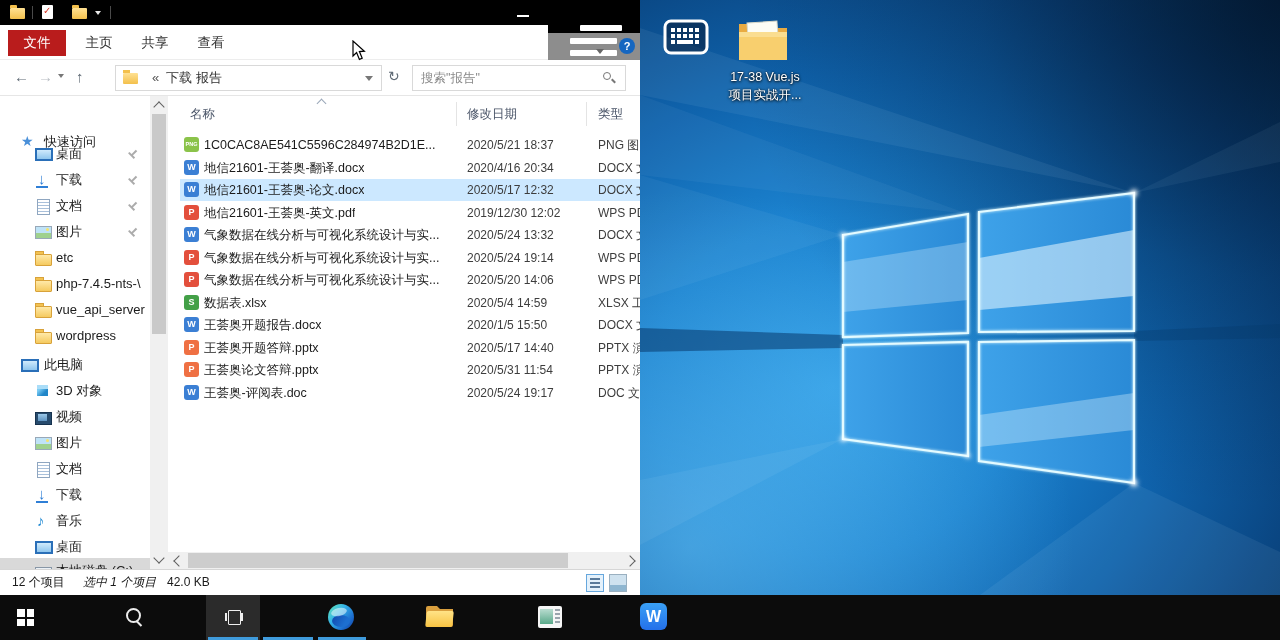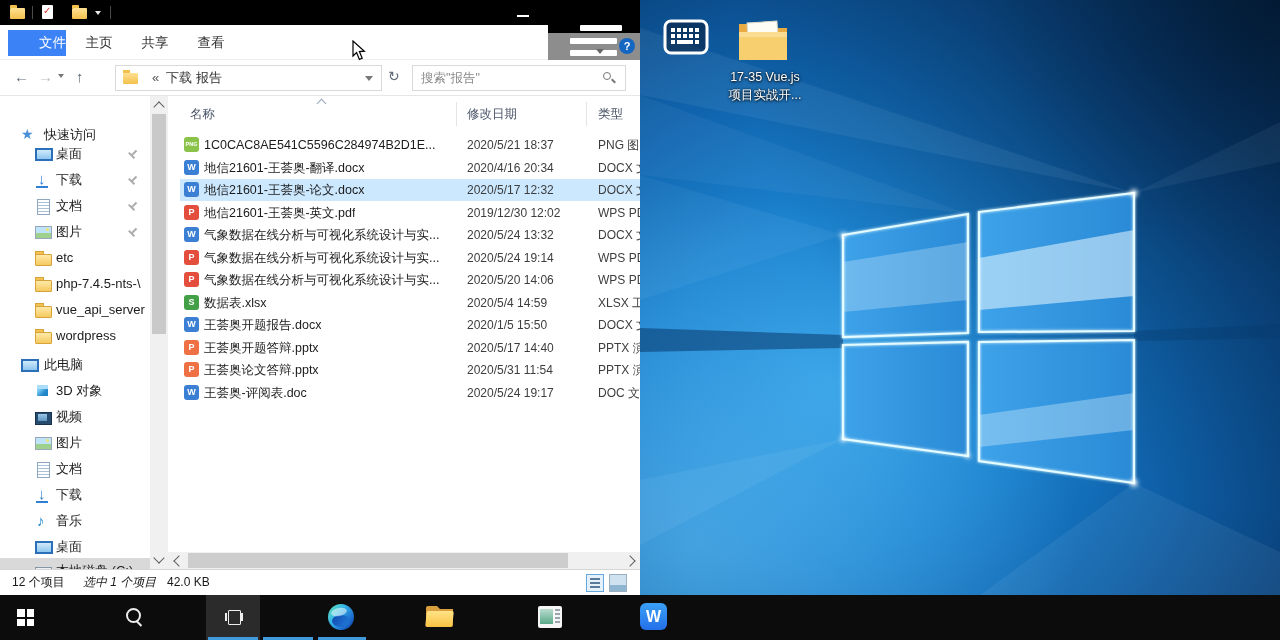--- a/index.html
+++ b/index.html
@@ -34,21 +34,21 @@
   #btn-min::after { content:''; position:absolute; left:9px; top:15px; width:12px; height:2px; background:#fff; }
   #btn-max { left:550px; top:0; width:30px; height:25px; }
   #btn-max::after { content:''; position:absolute; left:10px; top:9px; width:10px; height:10px; border:1.4px solid #fff; }
   #btn-close { left:598px; top:0; width:32px; height:25px; color:#fff; font-size:15px;
     text-align:center; line-height:24px; }
 
   
   #menubar { left:0; top:25px; width:640px; height:35px; background:#fff; border-bottom:1px solid #ededed; }
   .mtab { position:absolute; top:5px; height:26px; line-height:26px; text-align:center;
     font-size:13.5px; color:#333; }
-  .mtab.file { background:#3b82f6; color:#fff;text-align:right; }
+  .mtab.file { background:#b91c1c; color:#fff; }
 
   
   #ovl-black { left:548px; top:0px; width:92px; height:33px; background:#000; }
   #ovl-gray  { left:548px; top:33px; width:92px; height:29px; background:rgba(135,135,135,.95); }
   .ovl-bar { position:absolute; background:#fff; height:6px; border-radius:1px; }
   #ovl-chevron { border-left:4px solid transparent; border-right:4px solid transparent;
     border-top:5px solid #666; }
   #ovl-help { left:619px; top:38px; width:16px; height:16px; border-radius:50%;
     background:#1566c0; color:#fff; font-size:11px; font-weight:bold; text-align:center; line-height:16px; }
 
@@ -286,21 +286,21 @@
   </svg>
 
   <div class="abs" style="left:710px;top:16px;width:110px;height:90px;">
     <svg id="desk-folder" width="60" height="50" viewBox="0 0 60 50" style="position:absolute;left:25px;top:0;">
       <path d="M4 8 h17 l4 4 h27 v32 h-48 z" fill="#e9ab42"></path>
       <rect x="13" y="6" width="30" height="30" fill="#fdfdf5" stroke="#d8d8c8" transform="rotate(-4 28 21)"></rect>
       <path d="M4 16 h48 v28 h-48 z" fill="#f8cf6e"></path>
       <path d="M4 16 h48 v5 h-48 z" fill="#fadd90"></path>
     </svg>
     <div class="desk-label abs" style="left:0; top:52px;">
-      <div>17-35 Vue.js</div>
+      <div>17-38 Vue.js</div>
       <div>项目实战开...</div>
     </div>
   </div>
 
   <div id="explorer" class="abs">
 
     <div id="titlebar" class="abs">
       <span class="tfolder" style="left:10px;top:8px;"></span>
       <span class="qat-sep abs" style="left:32px;"></span>
       <span id="qat-doc" class="abs" style="left:42px;top:5px;"></span>
@@ -341,21 +341,21 @@
         <span id="crumb-dd"></span>
       </div>
       <span class="nav-gl" style="left:388px;font-size:14px;">↻</span>
       <div id="search-box" class="box">
         <span id="search-text">搜索"报告"</span>
         <span class="mag" style="right:14px;top:6px;"></span>
       </div>
     </div>
 
     <div class="abs" style="left:0;top:96px;width:150px;height:474px;overflow:hidden;">
-      <div class="srow head" style="top:26px;padding-left:10px;">
+      <div class="srow head" style="top:33px;padding-left:10px;">
         <span class="ic ic-star"></span>
         <span class="lbl">快速访问</span>
         </div>
       <div class="srow" style="top:45px;">
         <span class="ic ic-monitor"></span>
         <span class="lbl">桌面</span>
         <span class="pin"></span>
         </div>
       <div class="srow" style="top:71px;">
         <span class="ic ic-down"></span>

